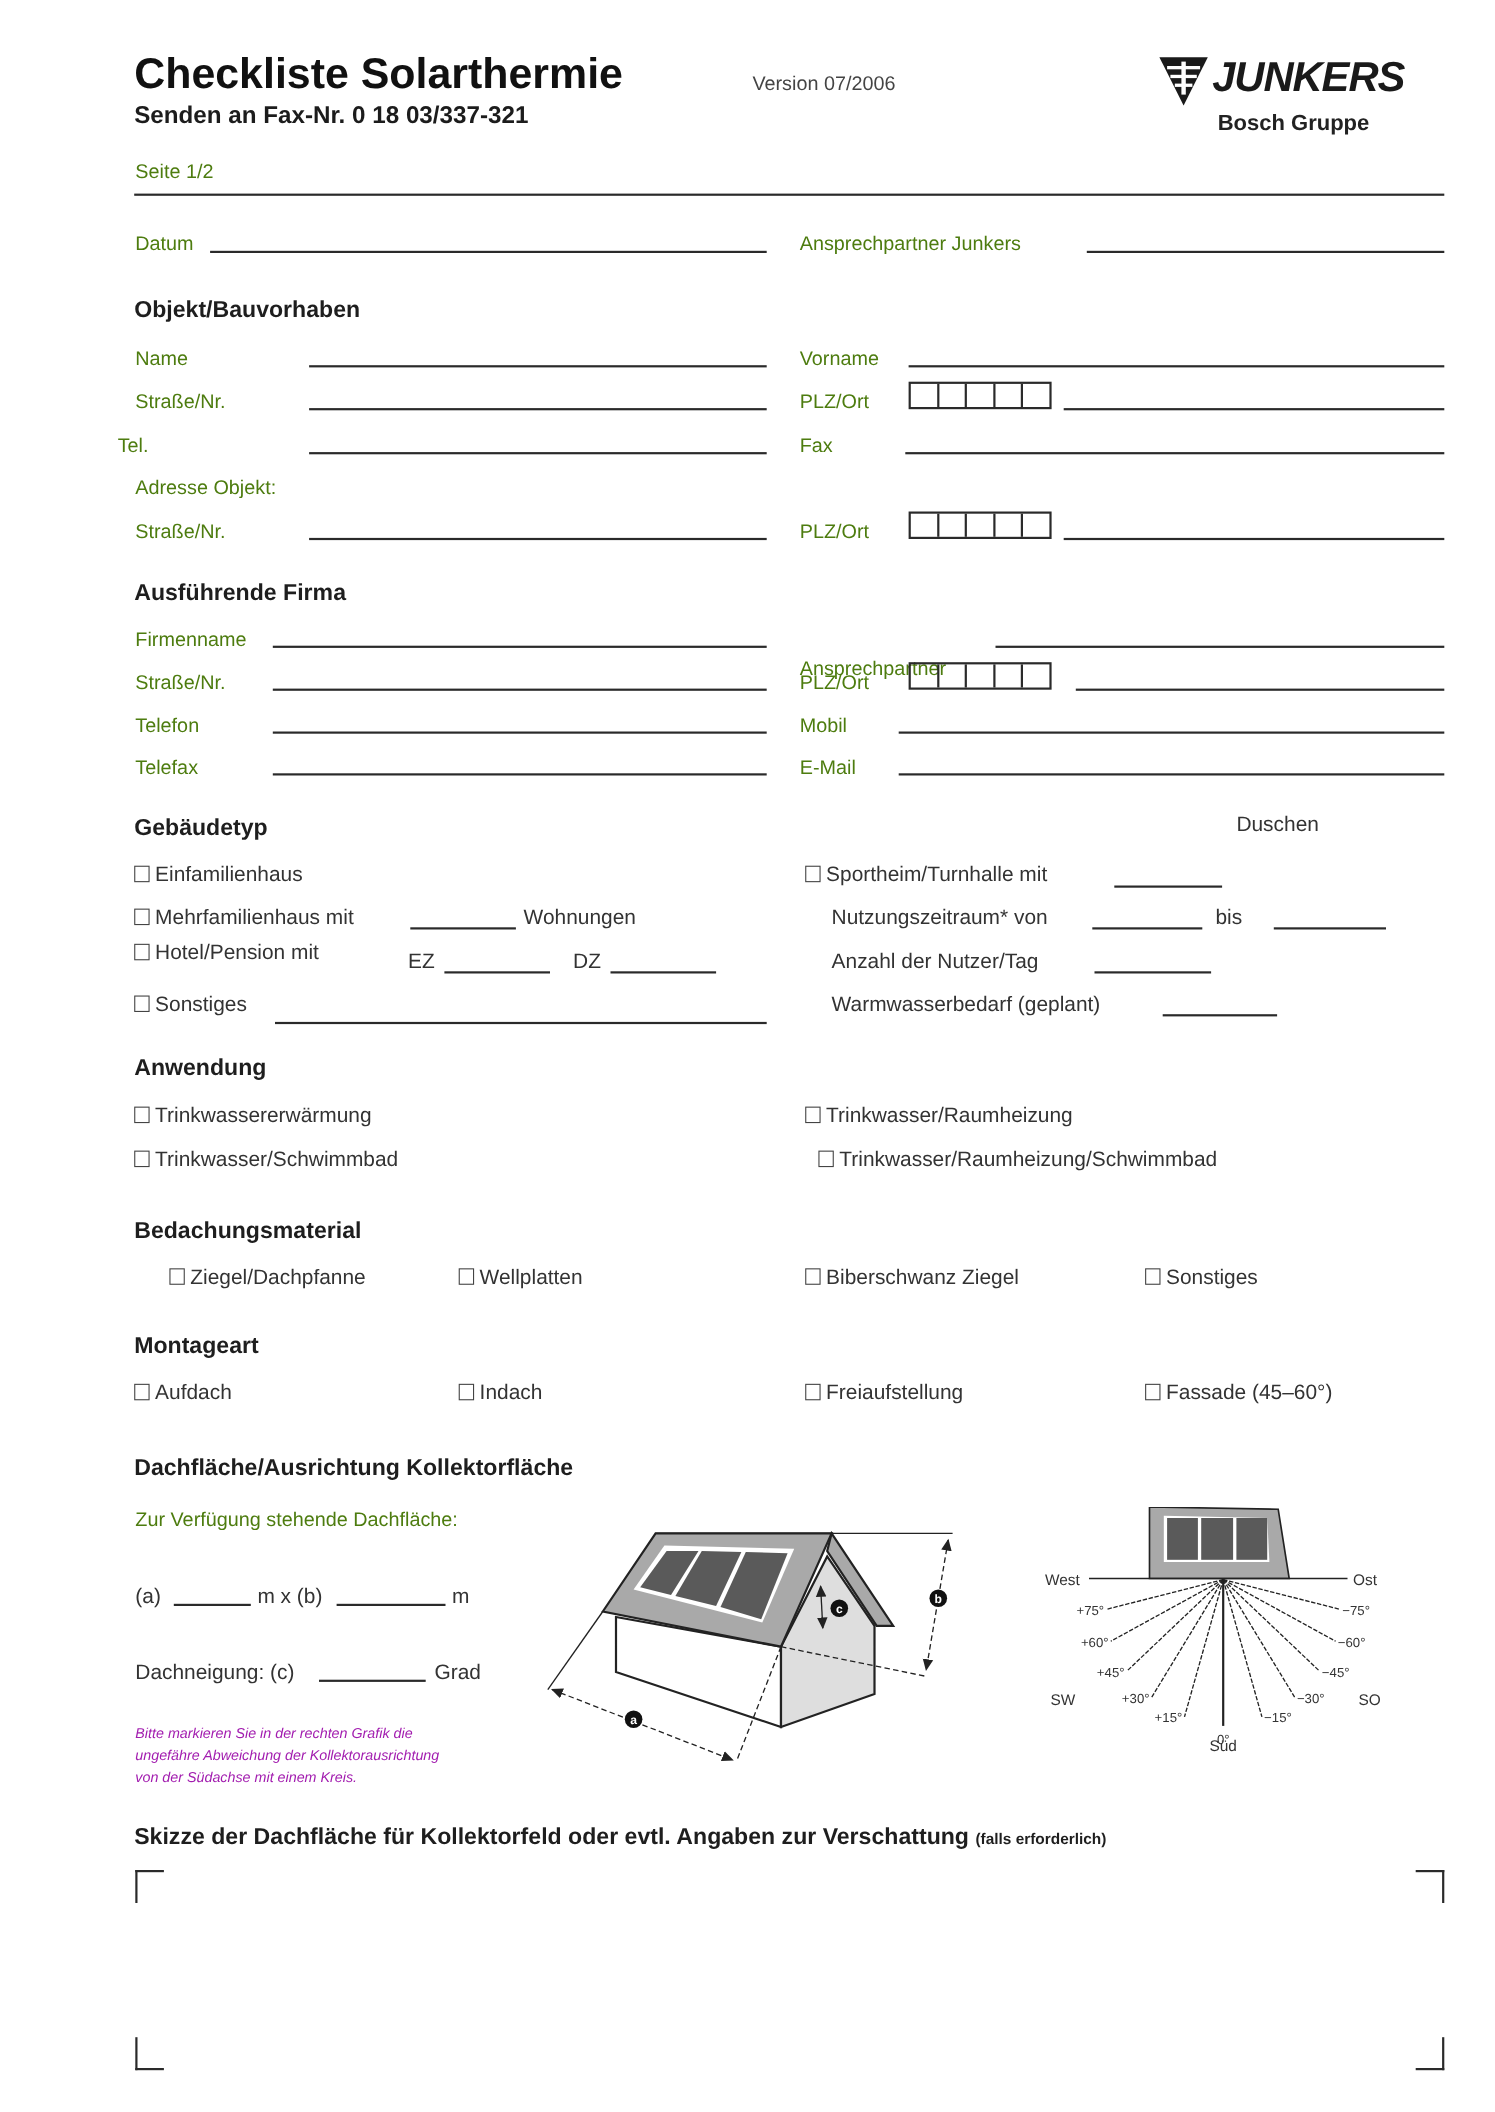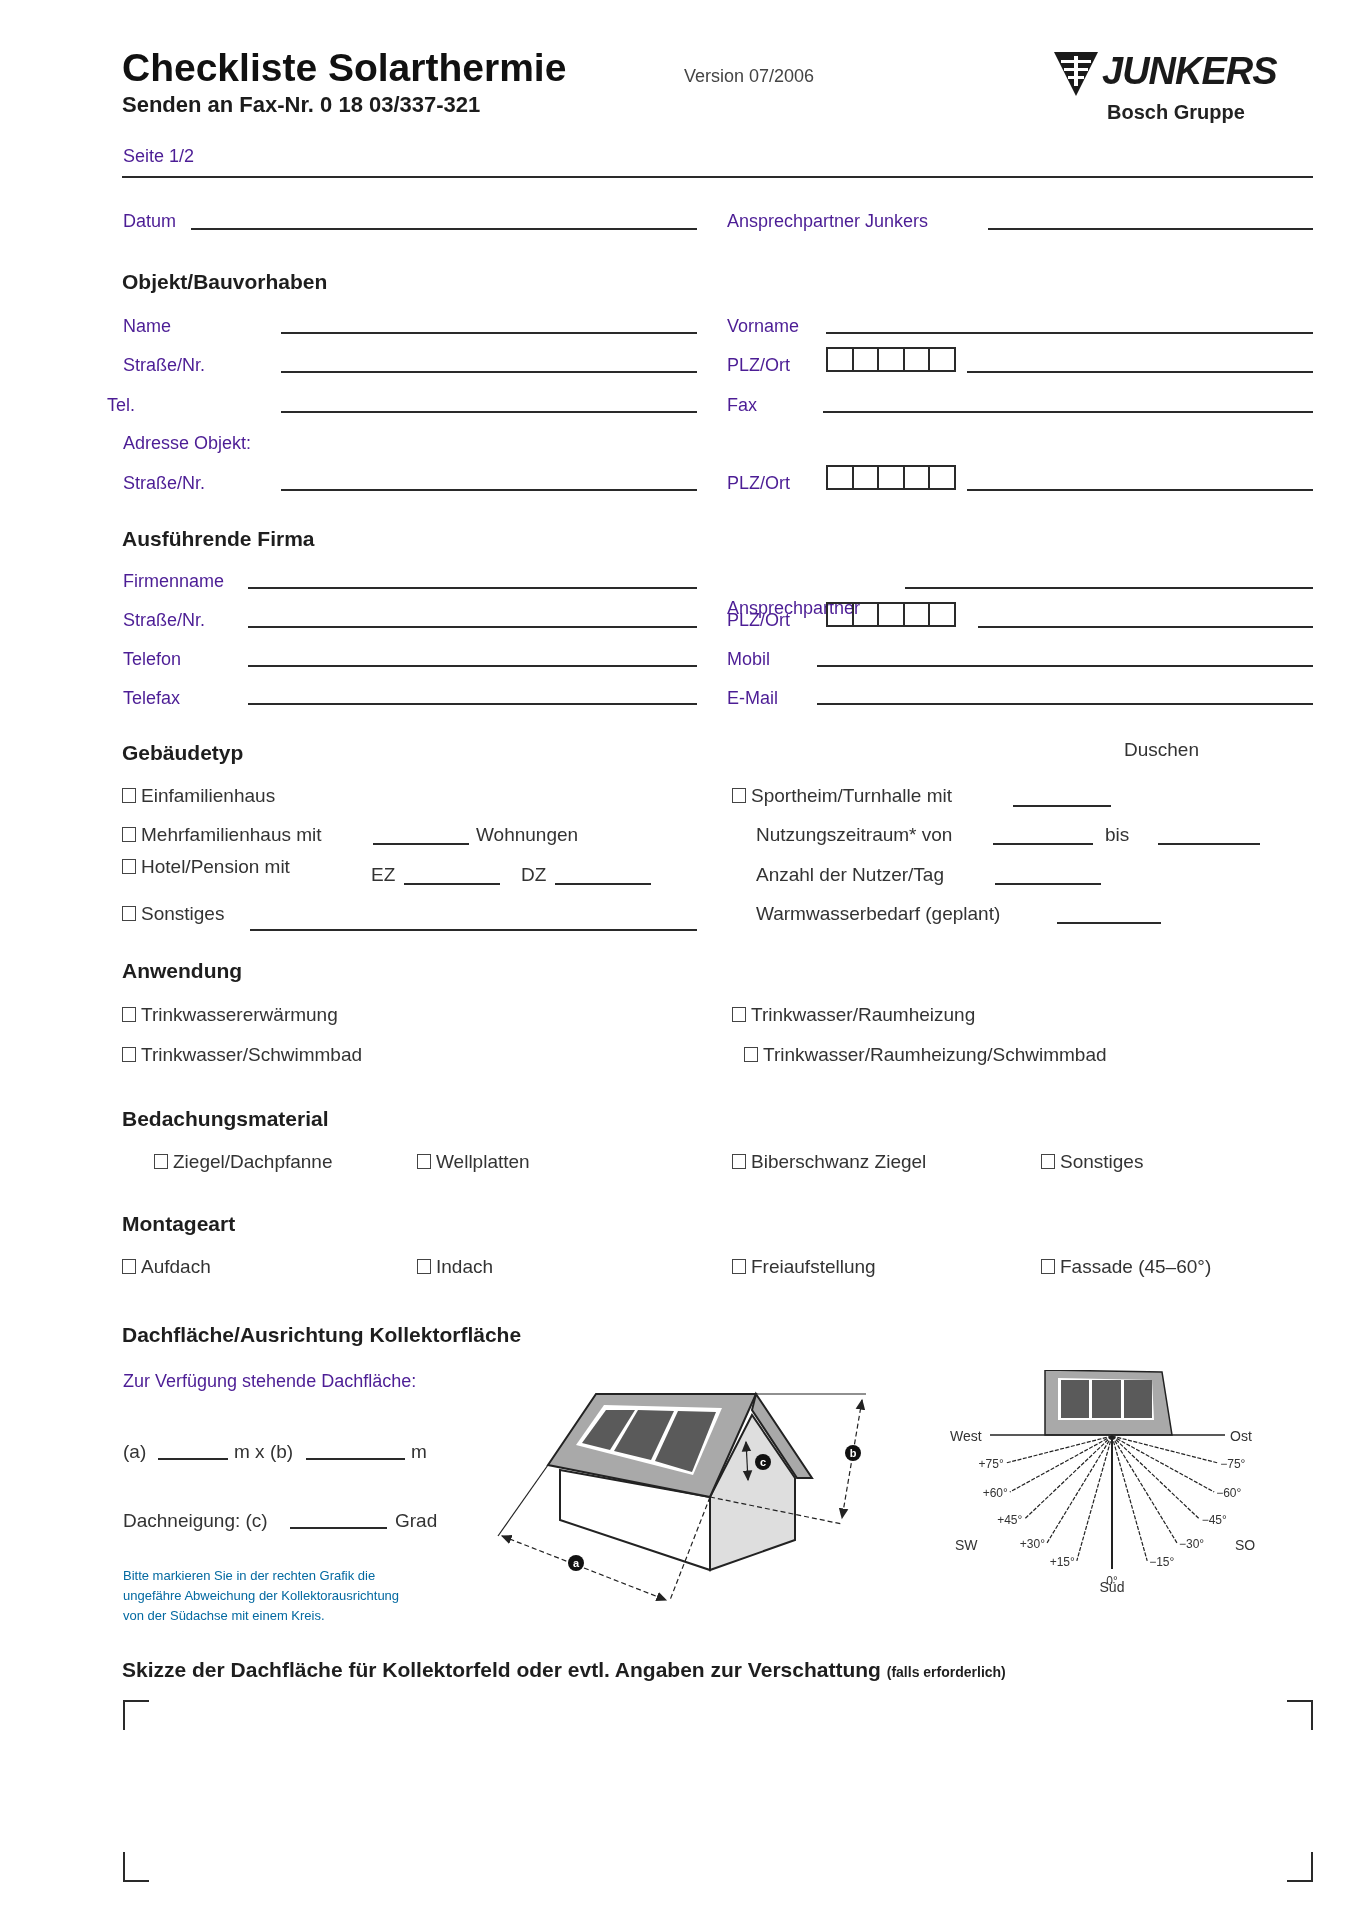--- a/index.html
+++ b/index.html
@@ -1,19 +1,19 @@
 <!DOCTYPE html>
 <html><head>
 <meta charset="utf-8">
 <style>
   html, body { margin:0; padding:0; background:#ffffff; }
   body { width:1359px; height:1920px; position:relative; overflow:hidden;
          font-family:"Liberation Sans", "DejaVu Sans", sans-serif; color:#2b2b2b; }
   .abs { position:absolute; white-space:nowrap; }
-  .t18 { font-size:18px; color:#4c1d95; }
+  .t18 { font-size:18px; color:#4d7c0f; }
   .h { font-size:21px; font-weight:bold; color:#1e1e1e; }
   .line { position:absolute; height:0; border-top:2px solid #2a2a2a; }
   .cb { font-size:19px; color:#333; }
   .cb .box { display:inline-block; width:12px; height:13px; border:1.3px solid #444; margin-right:5px; vertical-align:-1px; }
   .plz { position:absolute; height:25px; width:130px; border:2px solid #2a2a2a; box-sizing:border-box; display:flex; }
   .plz span { flex:1; border-right:2px solid #2a2a2a; }
   .plz span:last-child { border-right:none; }
   .corner { position:absolute; width:24px; height:28px; border-color:#2a2a2a; border-style:solid; border-width:0; }
   svg text { font-family:"Liberation Sans", sans-serif; }
 </style>
@@ -167,21 +167,21 @@
 <div class="abs cb" style="left:123px; top:1441px;">(a)</div>
 <div class="line" style="left:158px; top:1458px; width:70px;"></div>
 <div class="abs cb" style="left:234px; top:1441px;">m x (b)</div>
 <div class="line" style="left:306px; top:1458px; width:99px;"></div>
 <div class="abs cb" style="left:411px; top:1441px;">m</div>
 
 <div class="abs cb" style="left:123px; top:1510px;">Dachneigung: (c)</div>
 <div class="line" style="left:290px; top:1527px; width:97px;"></div>
 <div class="abs cb" style="left:395px; top:1510px;">Grad</div>
 
-<div class="abs" style="left:123px; top:1566px; font-size:13px; line-height:20px; color:#0369a1;">
+<div class="abs" style="left:123px; top:1566px; font-size:13px; line-height:20px; color:#a21caf;font-style:italic;">
   <div>Bitte markieren Sie in der rechten Grafik die</div>
   <div>ungefähre Abweichung der Kollektorausrichtung</div>
   <div>von der Südachse mit einem Kreis.</div>
 </div>
 
 <svg width="420" height="260" viewBox="0 0 420 260" style="position:absolute; left:490px; top:1380px;">
   <defs>
     <marker id="arr" markerWidth="10" markerHeight="10" refX="8" refY="5" orient="auto-start-reverse">
       <path d="M0,1 L9,5 L0,9 z" fill="#222"></path>
     </marker>

